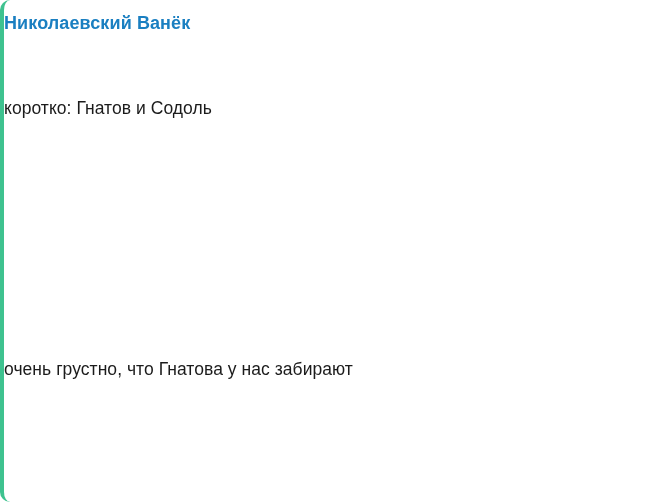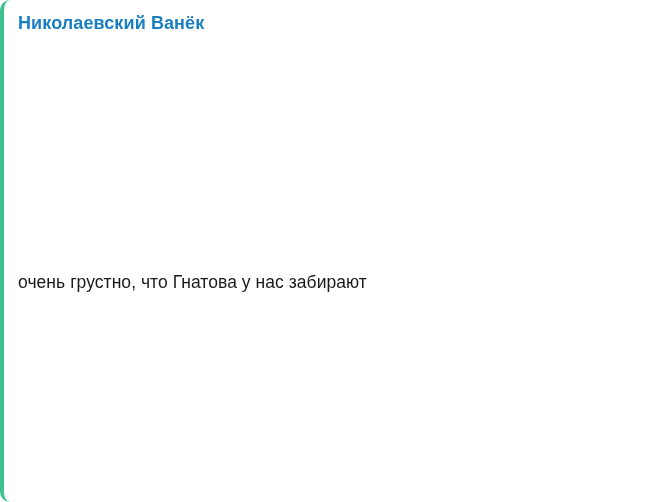--- a/index.html
+++ b/index.html
@@ -14,21 +14,21 @@
     overflow: hidden;
   }
   .message-bubble {
     position: relative;
     width: 648px;
     height: 502px;
     box-sizing: border-box;
     background: #ffffff;
     border-left: 4px solid #3ec28f;
     border-radius: 10px 0 0 10px;
-    padding: 10px 16px 0 14px;
+    padding: 10px 16px 0 0;
   }
   .author {
     font-size: 18px;
     font-weight: bold;
     color: #1a7fc1;
     line-height: 26px;
     letter-spacing: 0.1px;
   }
   .msg-text {
     font-size: 17.5px;
@@ -43,20 +43,21 @@
   .spacer {
     height: 29px;
   }
 </style>
 </head>
 <body>
 
 <div class="message-bubble">
   <div class="author">Николаевский Ванёк</div>
   <div class="msg-text">
+    <p class="para">коротко: Гнатов и Содоль</p>
     <div class="spacer"></div>
     <div class="spacer"></div>
     <p class="para">очень грустно, что Гнатова у нас забирают</p>
     
     
     
     
     
     
   </div>

